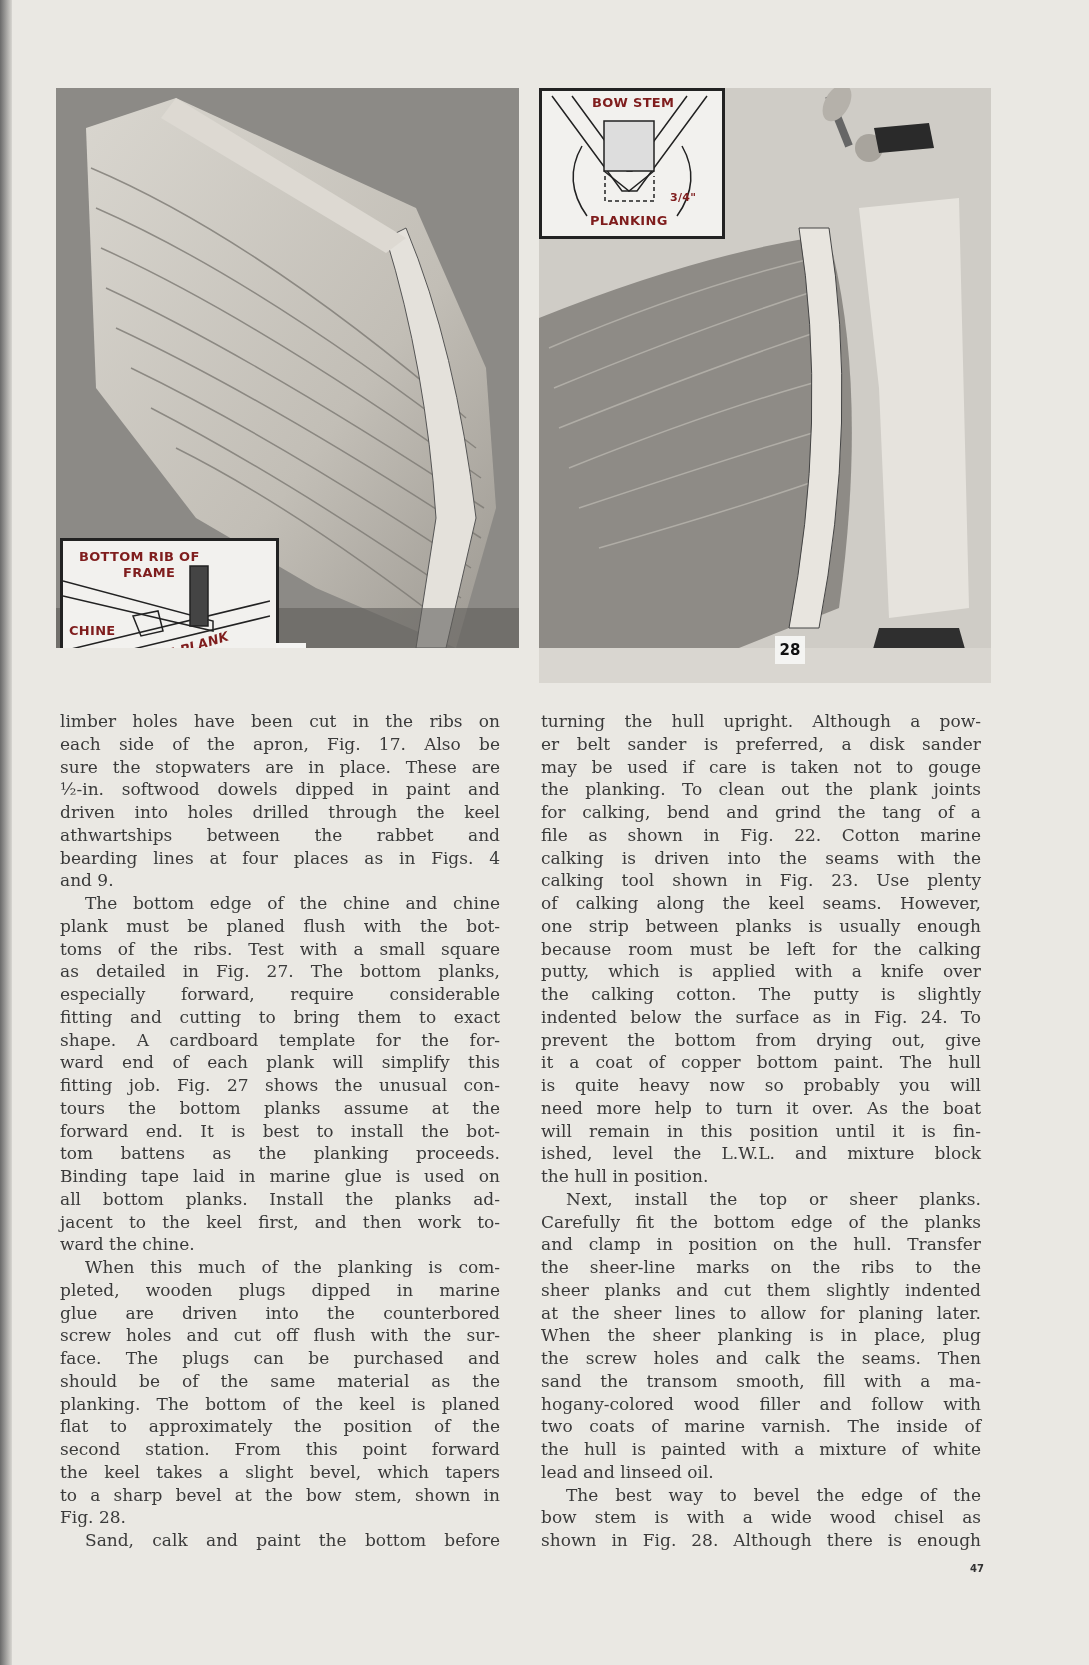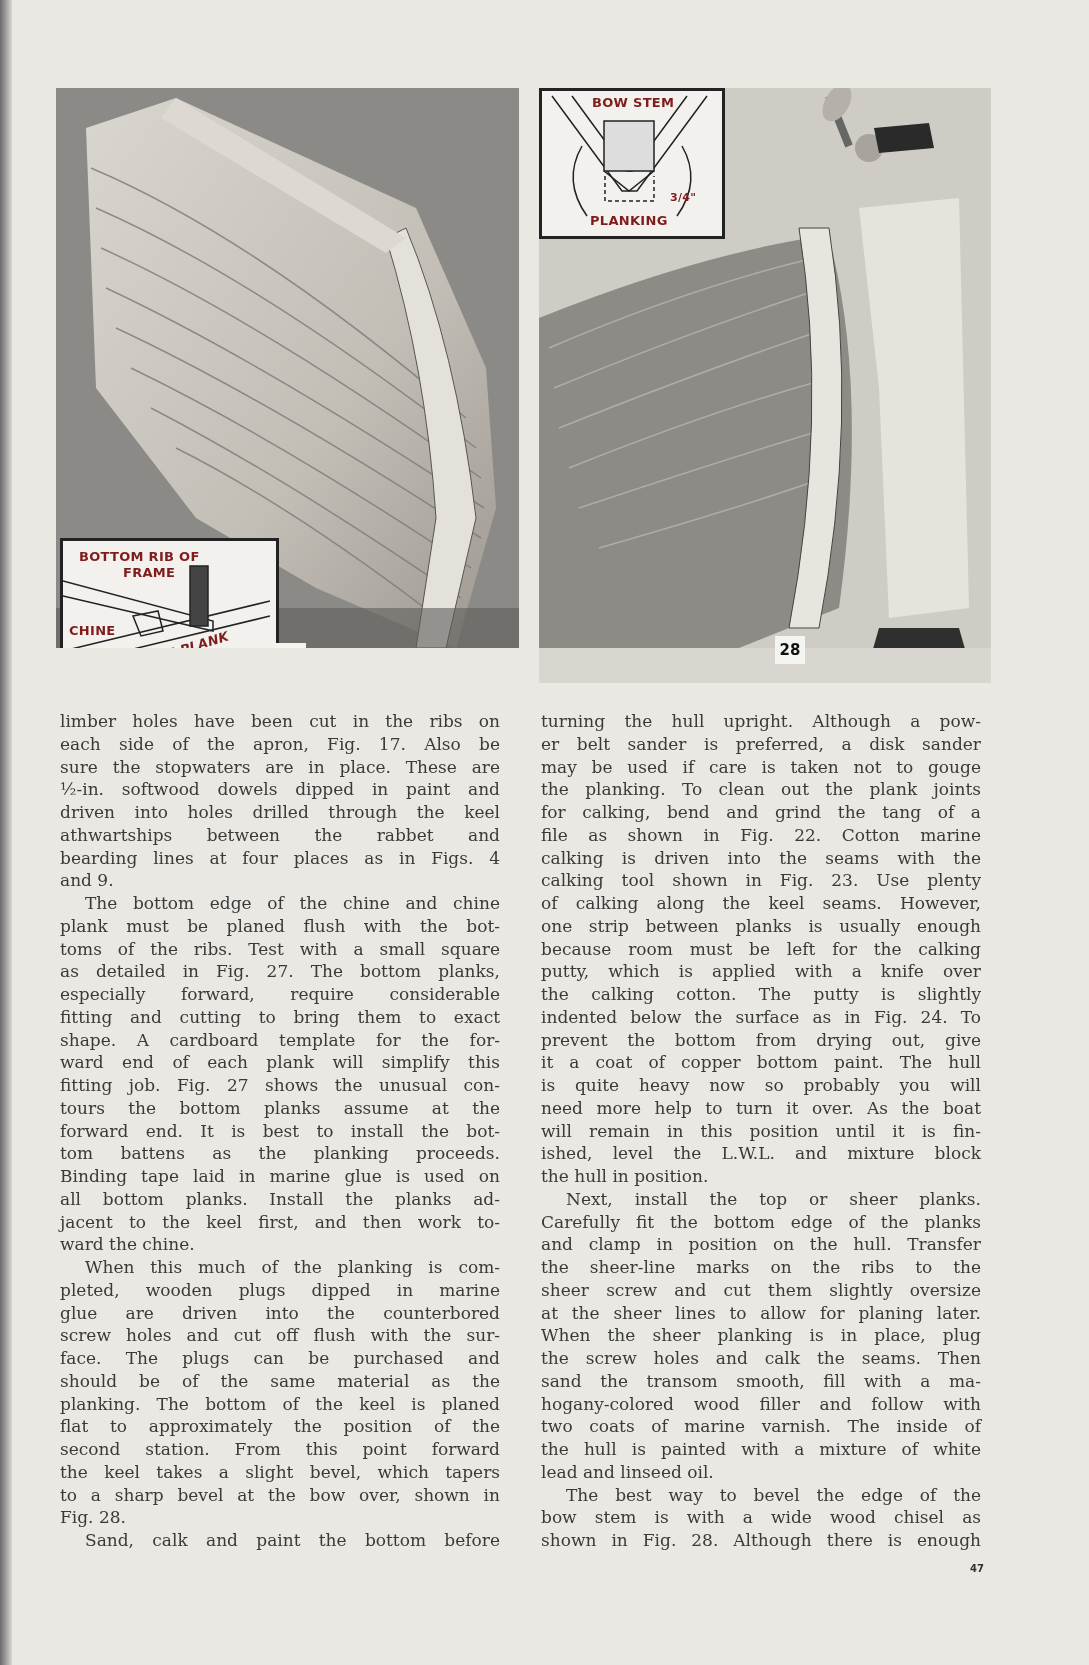--- a/index.html
+++ b/index.html
@@ -186,21 +186,21 @@
     <span class="line indent">When this much of the planking is com-</span>
     <span class="line">pleted, wooden plugs dipped in marine</span>
     <span class="line">glue are driven into the counterbored</span>
     <span class="line">screw holes and cut off flush with the sur-</span>
     <span class="line">face. The plugs can be purchased and</span>
     <span class="line">should be of the same material as the</span>
     <span class="line">planking. The bottom of the keel is planed</span>
     <span class="line">flat to approximately the position of the</span>
     <span class="line">second station. From this point forward</span>
     <span class="line">the keel takes a slight bevel, which tapers</span>
-    <span class="line">to a sharp bevel at the bow over, shown in</span>
+    <span class="line">to a sharp bevel at the bow stem, shown in</span>
     <span class="line last">Fig. 28.</span>
     <span class="line indent">Sand, calk and paint the bottom before</span>
   </div>
 <div class="column" id="col-right">
     <span class="line">turning the hull upright. Although a pow-</span>
     <span class="line">er belt sander is preferred, a disk sander</span>
     <span class="line">may be used if care is taken not to gouge</span>
     <span class="line">the planking. To clean out the plank joints</span>
     <span class="line">for calking, bend and grind the tang of a</span>
     <span class="line">file as shown in Fig. 22. Cotton marine</span>
@@ -216,21 +216,21 @@
     <span class="line">it a coat of copper bottom paint. The hull</span>
     <span class="line">is quite heavy now so probably you will</span>
     <span class="line">need more help to turn it over. As the boat</span>
     <span class="line">will remain in this position until it is fin-</span>
     <span class="line">ished, level the L.W.L. and mixture block</span>
     <span class="line last">the hull in position.</span>
     <span class="line indent">Next, install the top or sheer planks.</span>
     <span class="line">Carefully fit the bottom edge of the planks</span>
     <span class="line">and clamp in position on the hull. Transfer</span>
     <span class="line">the sheer-line marks on the ribs to the</span>
-    <span class="line">sheer screw and cut them slightly oversize</span>
+    <span class="line">sheer planks and cut them slightly indented</span>
     <span class="line">at the sheer lines to allow for planing later.</span>
     <span class="line">When the sheer planking is in place, plug</span>
     <span class="line">the screw holes and calk the seams. Then</span>
     <span class="line">sand the transom smooth, fill with a ma-</span>
     <span class="line">hogany-colored wood filler and follow with</span>
     <span class="line">two coats of marine varnish. The inside of</span>
     <span class="line">the hull is painted with a mixture of white</span>
     <span class="line last">lead and linseed oil.</span>
     <span class="line indent">The best way to bevel the edge of the</span>
     <span class="line">bow stem is with a wide wood chisel as</span>

